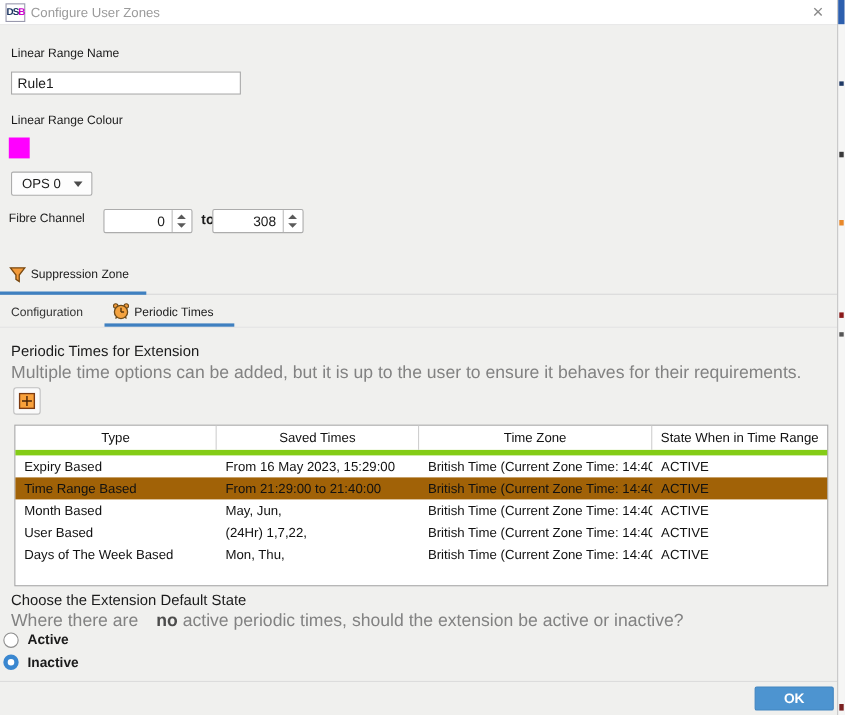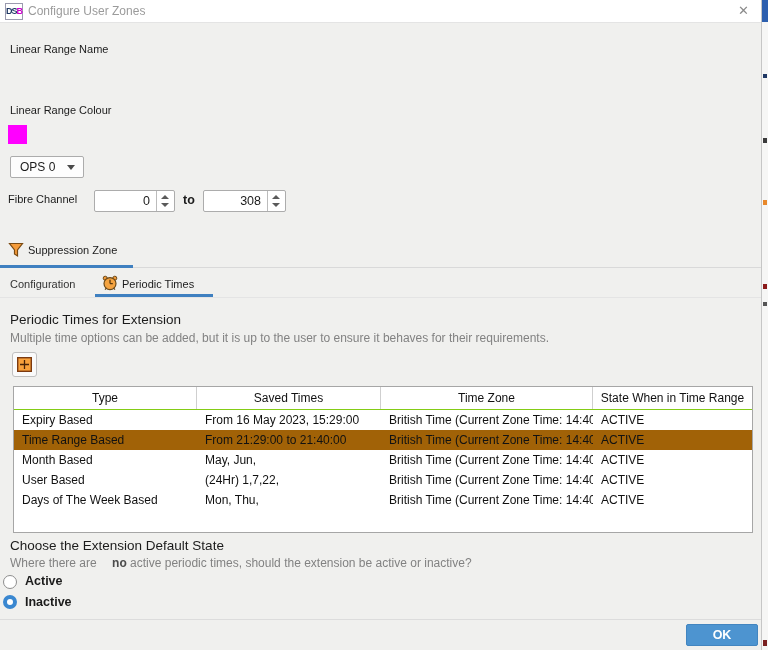--- a/index.html
+++ b/index.html
@@ -12,21 +12,21 @@
   
   .titlebar{position:absolute;top:0;left:0;width:761px;height:22px;background:#ffffff;border-bottom:1px solid #e4e4e4;}
   .logo{position:absolute;left:5px;top:3px;width:16px;height:15px;border:1px solid #9a9aae;background:#ffffff;
         font-size:9px;font-weight:bold;letter-spacing:-1px;text-align:center;line-height:15px;}
   .logo .ds{color:#1f3864;}
   .logo .b{color:#cc00cc;}
   .win-title{position:absolute;left:28px;top:0;line-height:22px;font-size:12px;color:#9b9b9b;}
   .close{position:absolute;right:12px;top:0;line-height:22px;font-size:13px;color:#8a8a8a;cursor:default;}
   
   .lbl{position:absolute;font-size:11px;color:#1b1b1b;}
-  .desc{position:absolute;font-size:12px;color:#828282;}
+  .desc{position:absolute;font-size:16px;color:#828282;}
   
   .txt-input{position:absolute;left:10px;top:65px;width:202px;height:19px;border:1px solid #a9a9a9;background:#ffffff;
              font-family:"Liberation Sans",sans-serif;font-size:12.5px;color:#1b1b1b;padding:0 0 0 5px;outline:none;}
   .swatch{position:absolute;left:8px;top:125px;width:19px;height:19px;}
   .dropdown{position:absolute;left:10px;top:156px;width:74px;height:22px;background:#fdfdfd;border:1px solid #acacac;border-radius:2px;box-sizing:border-box;}
   .dropdown .val{position:absolute;left:9px;top:0;line-height:20px;font-size:12px;color:#1b1b1b;}
   .caret-down{position:absolute;right:8px;top:8px;width:0;height:0;border-left:4px solid transparent;border-right:4px solid transparent;border-top:5px solid #4a4a4a;}
   .spin{position:absolute;top:190px;height:22px;background:#ffffff;border:1px solid #acacac;border-radius:2px;box-sizing:border-box;}
   .spin .num{position:absolute;right:24px;top:0;line-height:20px;font-size:12.5px;color:#1b1b1b;}
   .spin .arrows{position:absolute;right:0;top:0;bottom:0;width:17px;border-left:1px solid #bcbcbc;}
@@ -34,21 +34,21 @@
   .tri-down{position:absolute;left:4px;bottom:4px;width:0;height:0;border-left:4px solid transparent;border-right:4px solid transparent;border-top:4px solid #5a5a5a;}
   
   .hline{position:absolute;height:1px;background:#d9d9d9;}
   .accent{position:absolute;height:3px;background:#3f80c0;}
   .icon16{position:absolute;width:16px;height:16px;}
   
   .add-btn{position:absolute;left:12px;top:352px;width:25px;height:25px;background:#fafafa;border:1px solid #c0c0c0;border-radius:3px;box-sizing:border-box;}
   .add-btn svg{position:absolute;left:4px;top:4px;}
   
   .table{position:absolute;left:13px;top:386px;width:740px;height:147px;background:#ffffff;border:1px solid #a6a6a6;box-sizing:border-box;font-size:12px;}
-  .thead{display:flex;height:22px;border-bottom:1px solid #84cc16;}
+  .thead{display:flex;height:22px;border-bottom:5px solid #84cc16;}
   .th{box-sizing:border-box;text-align:center;line-height:22px;color:#111;border-right:1px solid #cfcfcf;overflow:hidden;white-space:nowrap;}
   .th:last-child{border-right:none;}
   .tr{display:flex;height:20px;line-height:20px;color:#111;}
   .tr.selected{background:#a16207;}
   .td{box-sizing:border-box;padding-left:8px;overflow:hidden;white-space:nowrap;}
   .c0{width:183px;} .c1{width:184px;} .c2{width:212px;} .c3{width:159px;}
   
   .radio{position:absolute;left:3px;width:12px;height:12px;border-radius:50%;background:#ffffff;border:1px solid #8e8e8e;box-sizing:content-box;}
   .radio.sel{width:6px;height:6px;border:4px solid #3a87d0;}
   .radio-lbl{position:absolute;left:25px;font-size:12.5px;font-weight:600;color:#1b1b1b;}
@@ -66,39 +66,40 @@
 
 <div class="screen">
 
   <div class="titlebar">
     <div class="logo"><span class="ds">DS</span><span class="b">B</span></div>
     <span class="win-title">Configure User Zones</span>
     <span class="close">✕</span>
   </div>
 
   <div class="lbl" style="left:10px;top:43px;">Linear Range Name</div>
+  <input class="txt-input" value="Rule1" style="">
 
   <div class="lbl" style="left:10px;top:104px;">Linear Range Colour</div>
   <div class="swatch" style="background-color: rgb(255, 0, 255);"></div>
 
   <div class="dropdown">
     <span class="val">OPS 0</span>
     <span class="caret-down"></span>
   </div>
 
   <div class="lbl" style="left:8px;top:193px;">Fibre Channel</div>
   <div class="spin" style="left:94px;width:81px;">
     <span class="num">0</span>
     <span class="arrows">
       <span class="tri-up"></span>
       <span class="tri-down"></span>
     </span>
   </div>
   <div class="lbl" style="left:183px;top:193px;font-weight:600;font-size:12.5px;">to</div>
-  <div class="spin" style="left:203px;width:83px;">
+  <div class="spin" style="left:193px;width:83px;">
     <span class="num">308</span>
     <span class="arrows">
       <span class="tri-up"></span>
       <span class="tri-down"></span>
     </span>
   </div>
 
   <svg class="icon16" style="left:8px;top:242px;" viewBox="0 0 16 16">
     <path d="M1.5 1.5 L14.5 1.5 L9.5 8 L9.5 14 L6.5 12 L6.5 8 Z" fill="#F49B3A" stroke="#7a4a12" stroke-width="1.2"></path>
   </svg>

